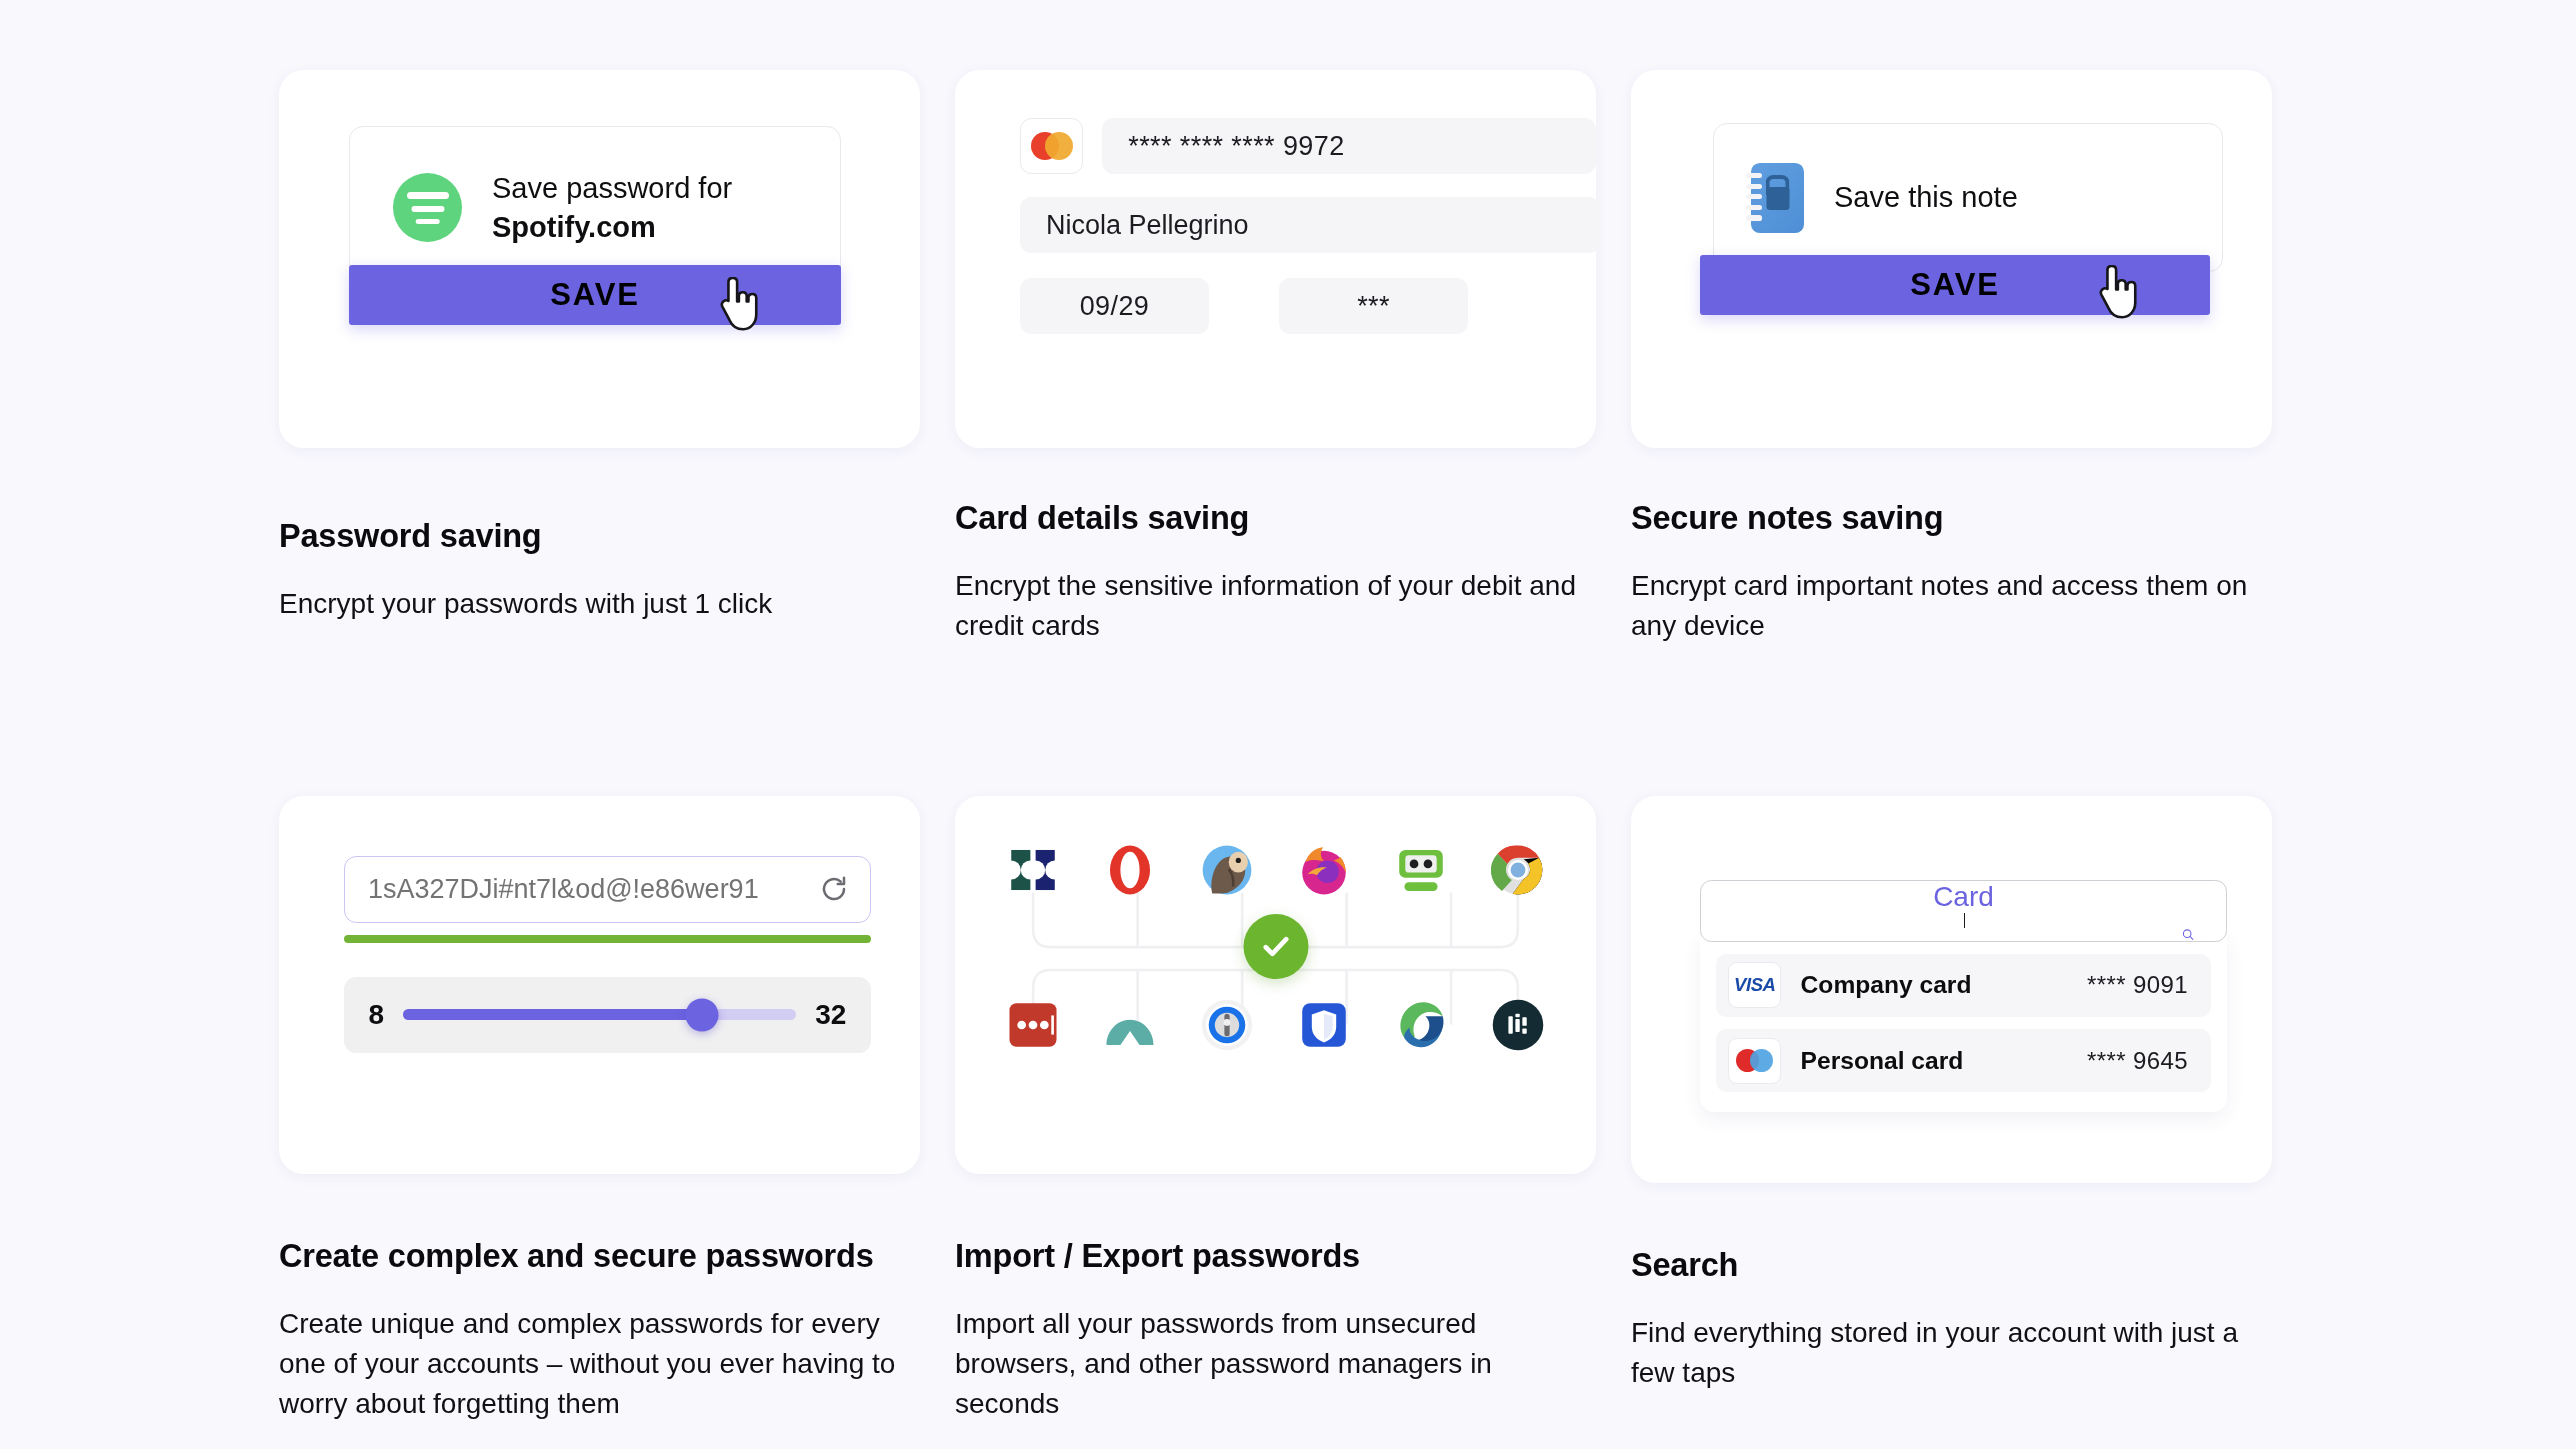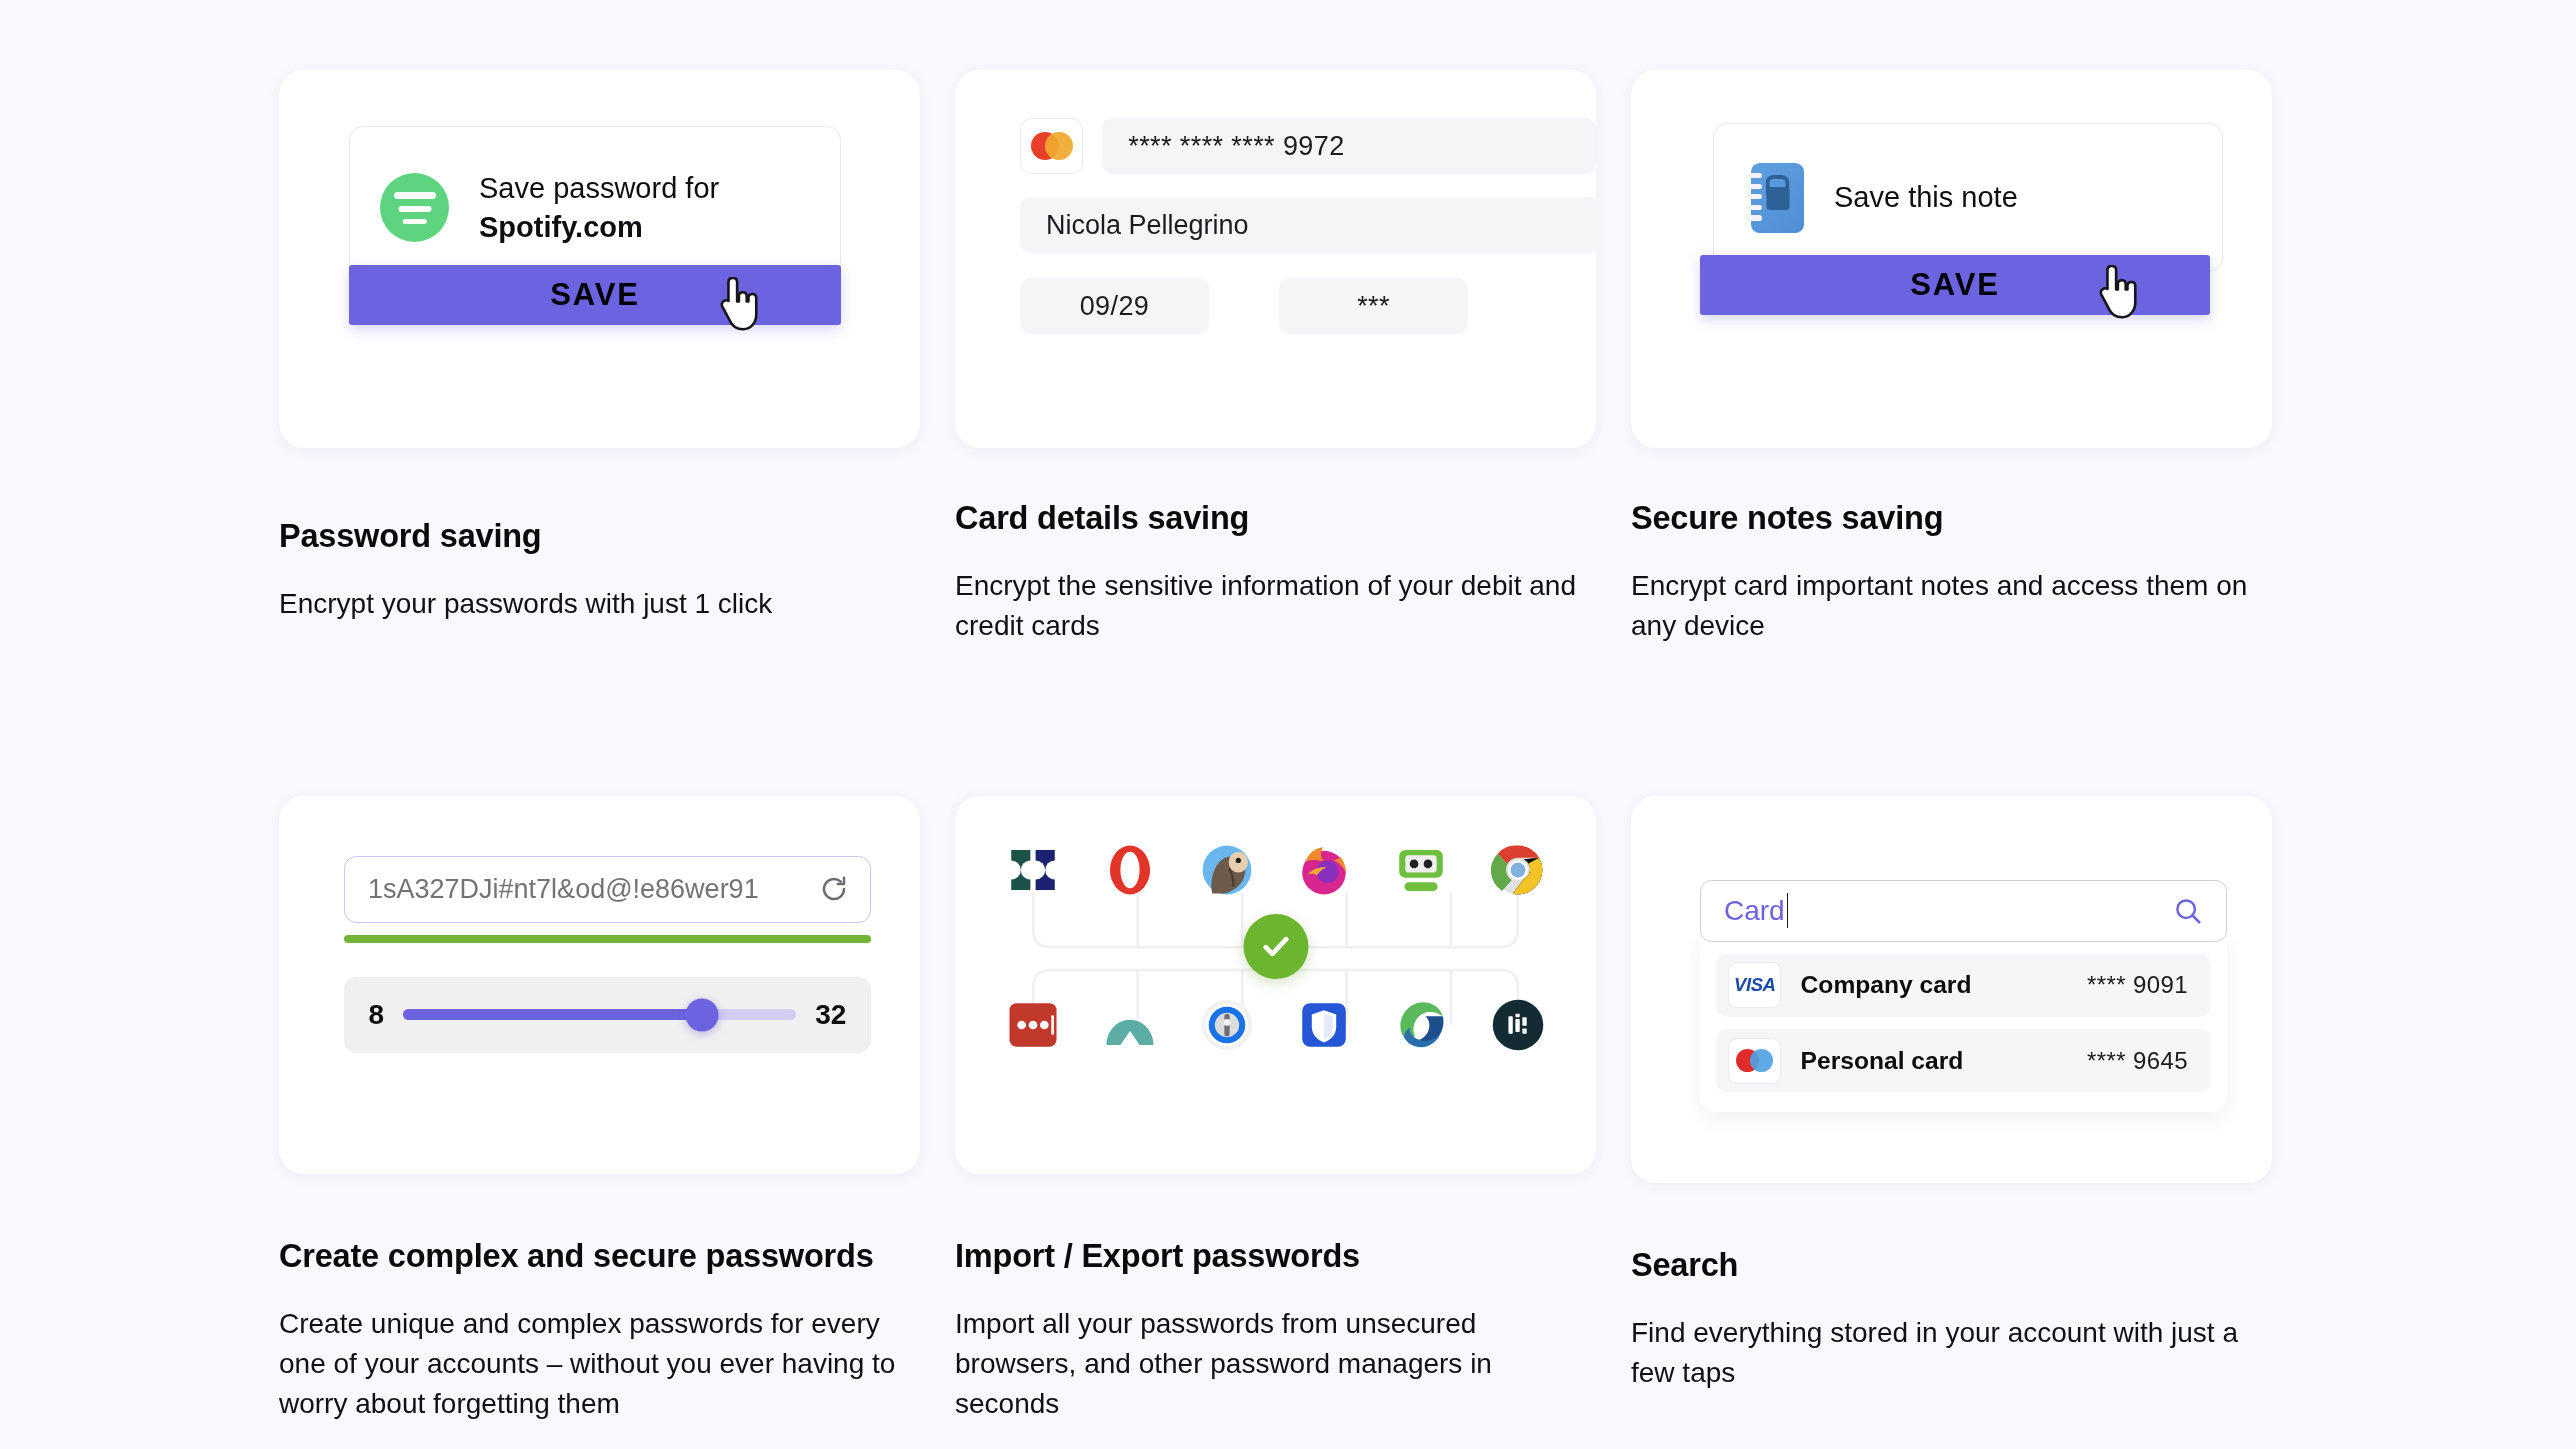--- a/index.html
+++ b/index.html
@@ -71,21 +71,21 @@
     position: absolute;
     left: 70px;
     top: 56px;
     width: 492px;
     background: #fff;
     border: 1.8px solid #e8e8ed;
     border-radius: 14px;
     height: 163px;
     display: flex;
     align-items: center;
-    padding-left: 30px;
+    padding-left: 43px;
   }
   .spotify-logo {
     width: 69px; height: 69px;
     border-radius: 50%;
     background: #5ed47e;
     position: relative;
     flex: 0 0 auto;
   }
   .spotify-logo span {
     position: absolute;
@@ -327,20 +327,21 @@
   
   .search-wrap { position: absolute; left: 69px; top: 84px; width: 527px; }
   .search-field {
     position: relative; z-index: 2;
     height: 62px;
     background: #fff;
     border: 1.8px solid #cfcfd6;
     border-radius: 11.4px;
     display: flex; align-items: center;
     padding: 0 23px;
+    flex-direction: column;
   }
   .search-value {
     font-size: 28px; color: #6c63e0; position: relative;
   }
   .search-caret {
     display: inline-block;
     width: 1.8px; height: 35px;
     background: #1b1b20;
     vertical-align: -8px;
     margin-left: 1.8px;

